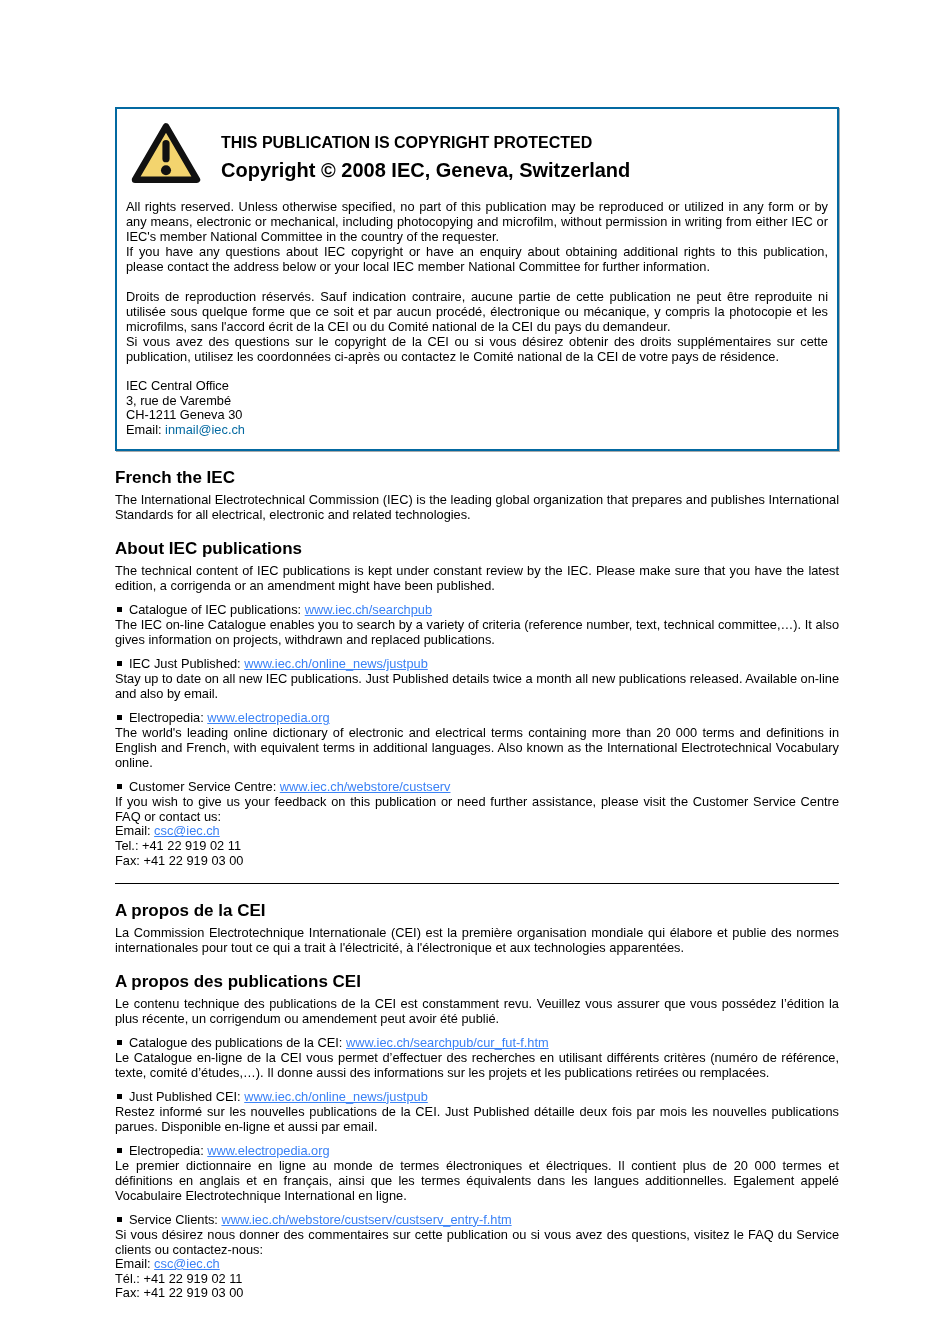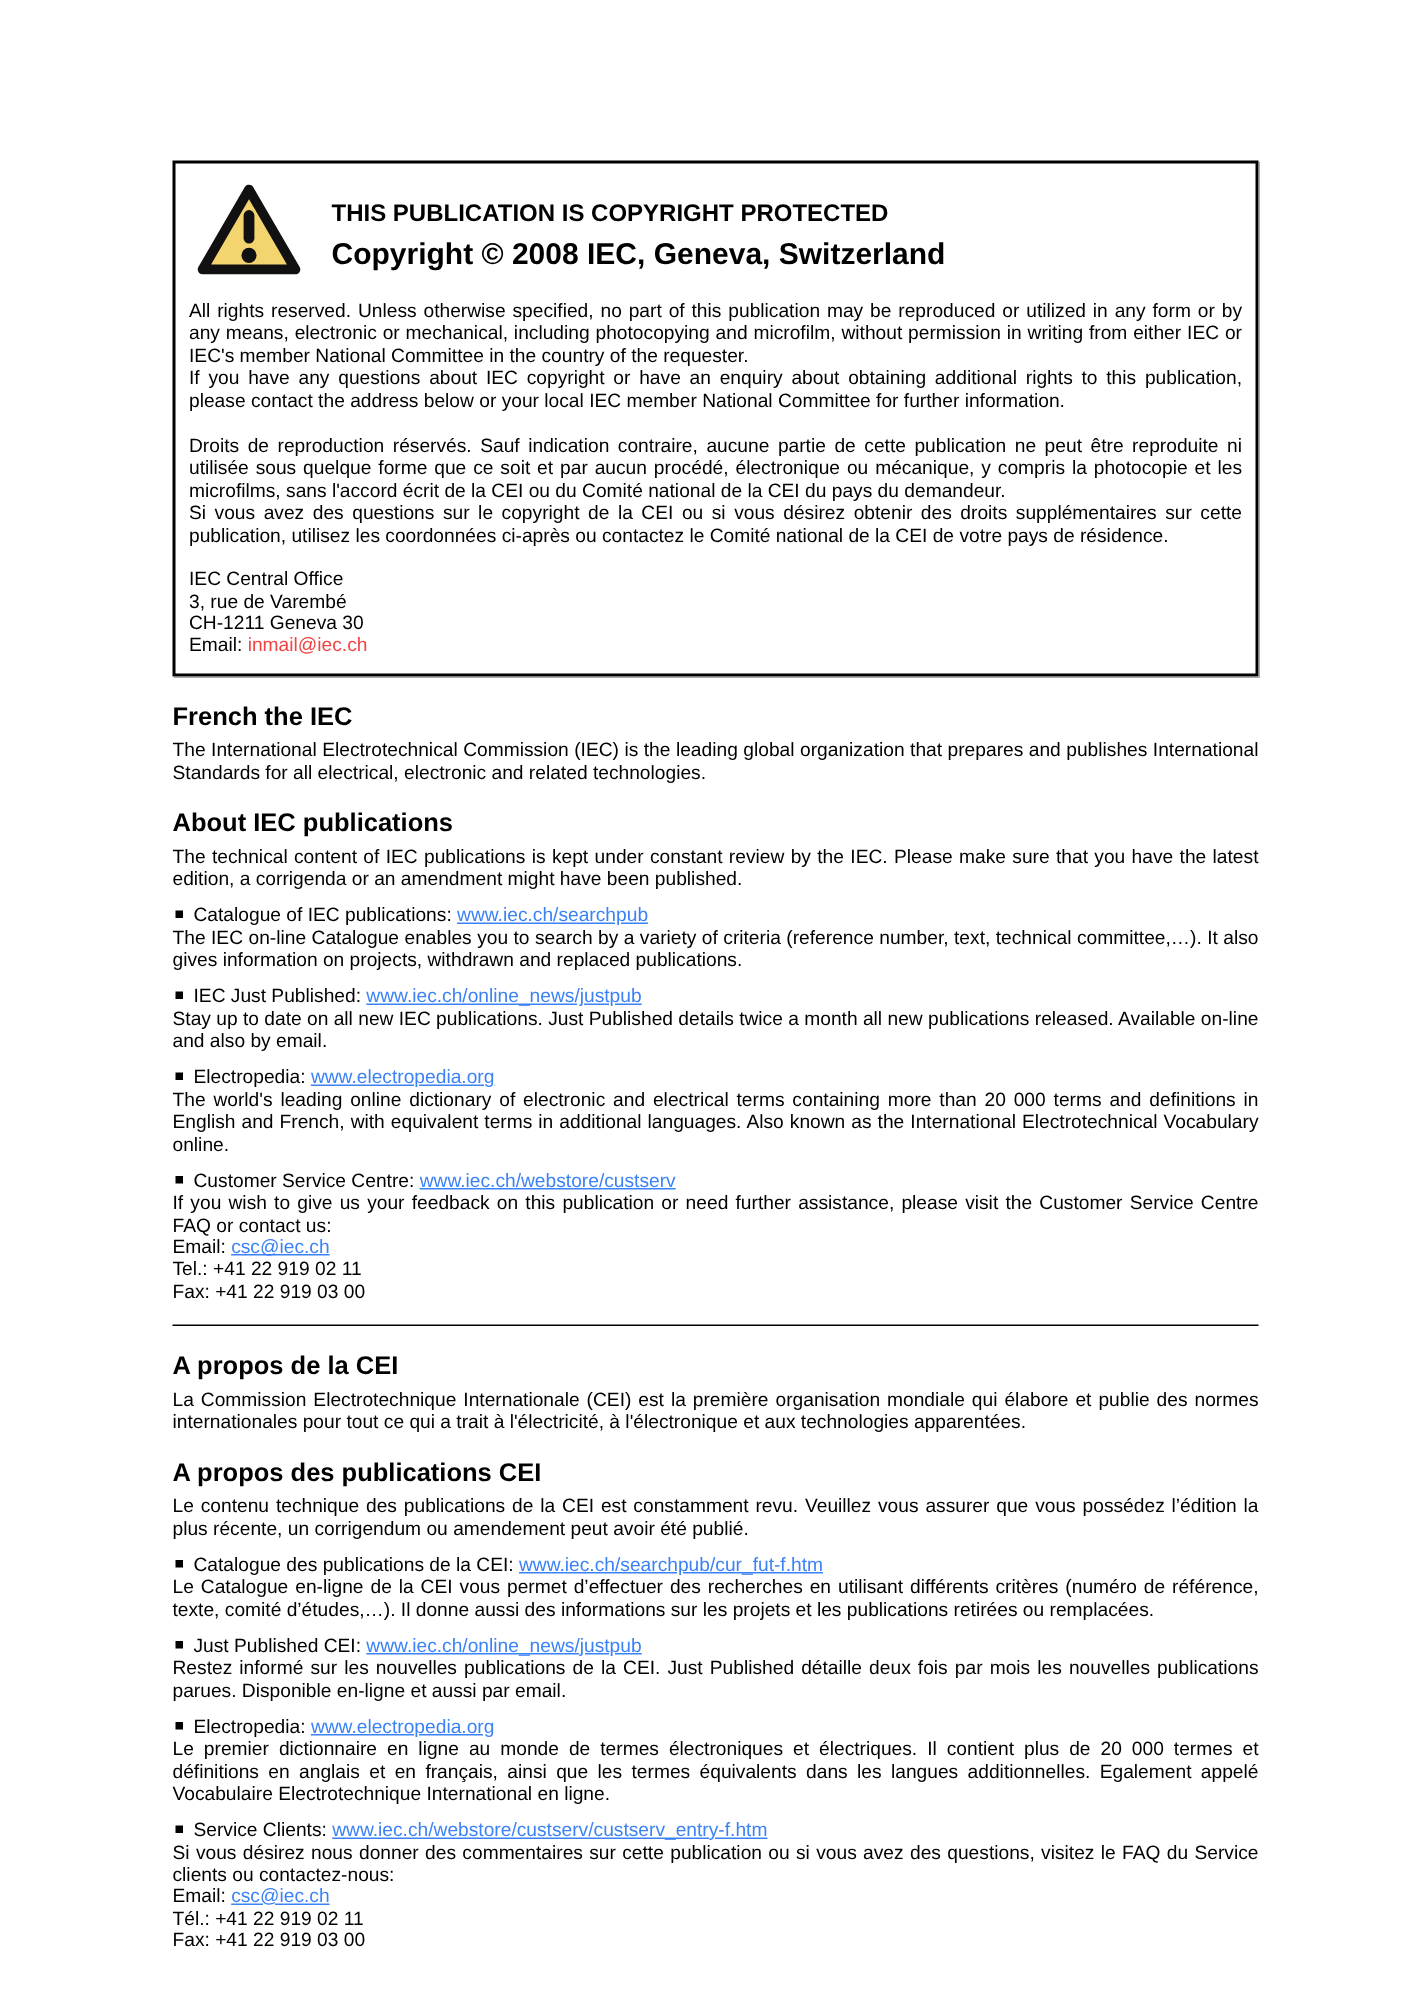--- a/index.html
+++ b/index.html
@@ -5,35 +5,35 @@
   html,body{margin:0;padding:0;background:#fff;}
   body{
     width:950px;height:1344px;
     font-family:"Liberation Sans","DejaVu Sans",sans-serif;
     font-size:12.8px;line-height:15px;color:#000;
     overflow:hidden;
   }
   .page{padding-top:107px;}
   .col{margin-left:115px;width:724px;}
   .copyright-box{
-    border:2px solid #000000;
+    border:2px solid #0369a1;
     box-shadow:1px 1px 0 #aaa;
     padding:12px 9px 12px 9px;
   }
   .box-header{display:flex;align-items:flex-start;margin:0 0 14px 4px;}
   .warn{flex:0 0 auto;}
   .box-titles{padding-top:13px;margin-left:19px;}
   .box-title{font-size:16px;font-weight:bold;line-height:18px;margin:0 0 9px 0;}
   .box-subtitle{font-size:20px;font-weight:bold;line-height:18px;margin:0;}
   p{margin:0;}
   .just{text-align:justify;}
   .blk{margin:0 0 15px 0;}
   .addr div{line-height:14.6px;}
   a,.lnk{color:#3b82f6;text-decoration:underline;cursor:pointer;}
-  .lnk-plain{color:#ef4444;text-decoration:none;cursor:pointer;}
+  .lnk-plain{color:#0369a1;text-decoration:none;cursor:pointer;}
   h3{font-size:17px;line-height:20px;font-weight:bold;margin:17px 0 4px 0;}
   .bullet-line{margin:9px 0 0 0;}
   .sq{display:inline-block;width:5px;height:5px;background:#000;margin:0 7px 2px 2px;}
   .divider{border:0;border-top:1px solid #000;margin:14px 0 7px 0;}
   .contact div{line-height:14.8px;}
 </style>
 </head>
 <body>
 
 <div class="page">

